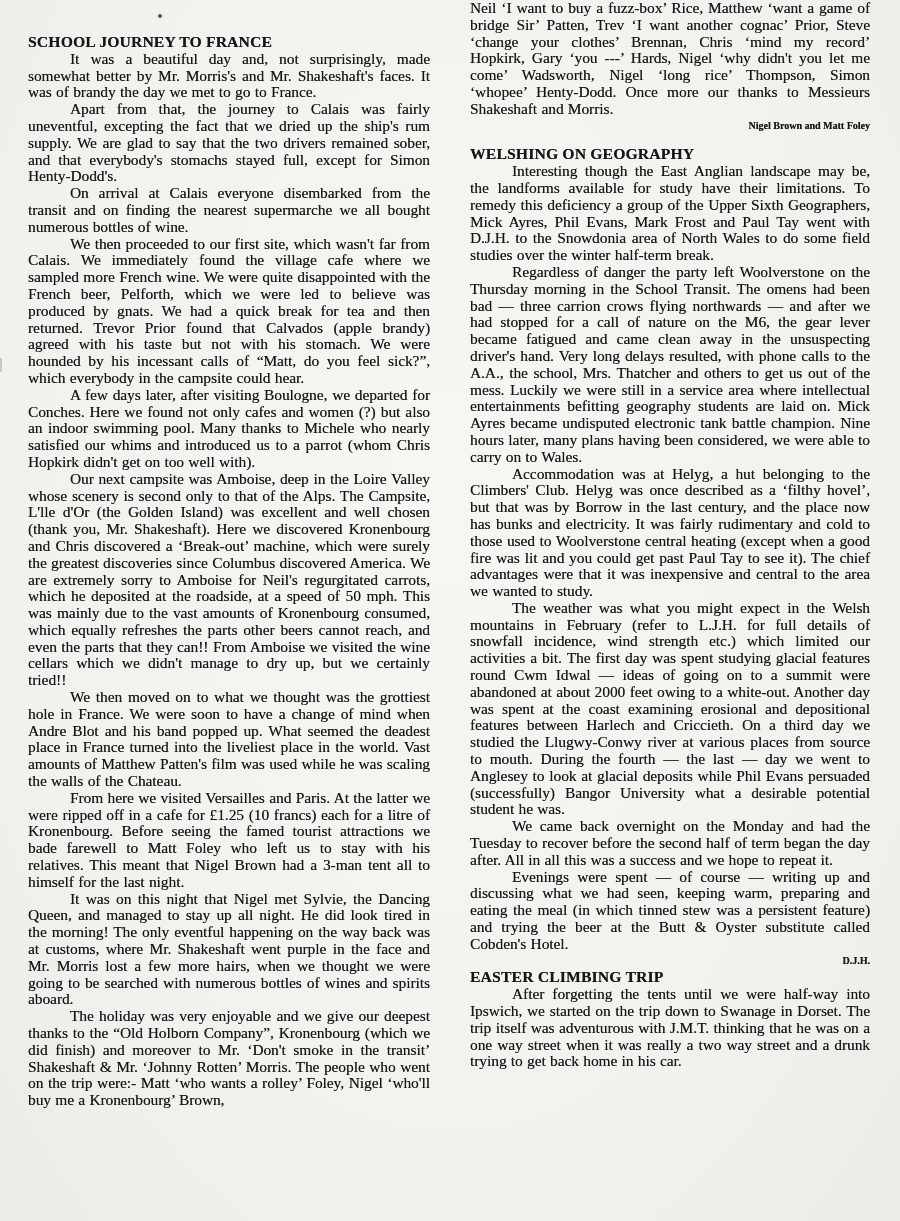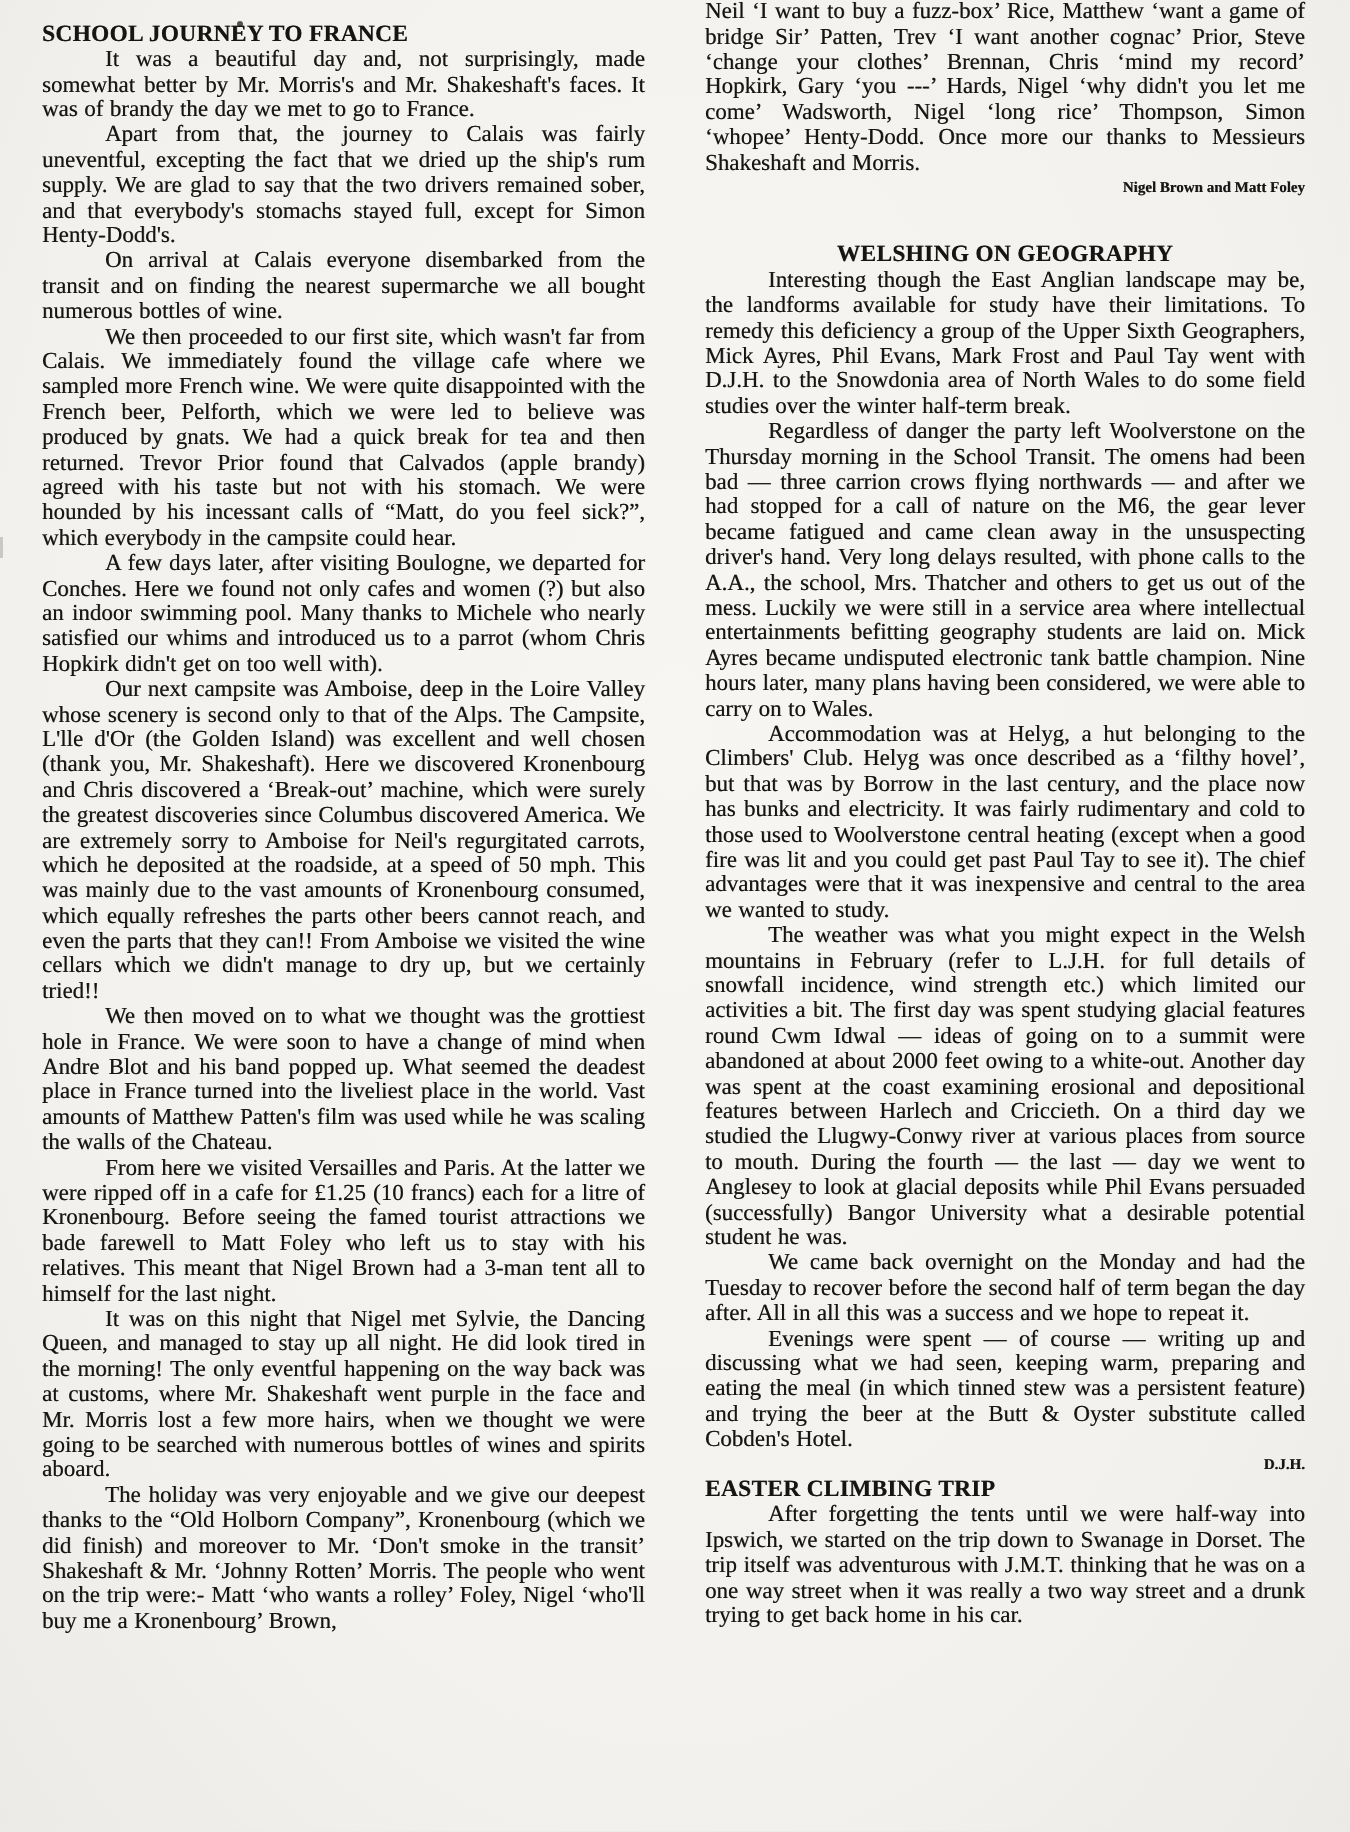--- a/index.html
+++ b/index.html
@@ -18,21 +18,21 @@
     overflow: hidden;
     text-shadow: 0.25px 0.15px 0 rgba(10,10,10,0.6);
   }
   .col {
     position: absolute;
     top: 0;
   }
   .col-left {
     left: 28px;
     width: 402px;
-    padding-top: 0;
+    padding-top: 19px;
   }
   .col-right {
     left: 470px;
     width: 400px;
   }
   .heading {
     font-size: 15.6px;
     line-height: 16.8px;
     font-weight: 700;
     letter-spacing: 0.2px;
@@ -79,21 +79,21 @@
       <p class="para">A few days later, after visiting Boulogne, we departed for Conches. Here we found not only cafes and women (?) but also an indoor swimming pool. Many thanks to Michele who nearly satisfied our whims and introduced us to a parrot (whom Chris Hopkirk didn't get on too well with).</p>
       <p class="para">Our next campsite was Amboise, deep in the Loire Valley whose scenery is second only to that of the Alps. The Campsite, L'lle d'Or (the Golden Island) was excellent and well chosen (thank you, Mr. Shakeshaft). Here we discovered Kronenbourg and Chris discovered a ‘Break-out’ machine, which were surely the greatest discoveries since Columbus discovered America. We are extremely sorry to Amboise for Neil's regurgitated carrots, which he deposited at the roadside, at a speed of 50 mph. This was mainly due to the vast amounts of Kronenbourg consumed, which equally refreshes the parts other beers cannot reach, and even the parts that they can!! From Amboise we visited the wine cellars which we didn't manage to dry up, but we certainly tried!!</p>
       <p class="para">We then moved on to what we thought was the grottiest hole in France. We were soon to have a change of mind when Andre Blot and his band popped up. What seemed the deadest place in France turned into the liveliest place in the world. Vast amounts of Matthew Patten's film was used while he was scaling the walls of the Chateau.</p>
       <p class="para">From here we visited Versailles and Paris. At the latter we were ripped off in a cafe for £1.25 (10 francs) each for a litre of Kronenbourg. Before seeing the famed tourist attractions we bade farewell to Matt Foley who left us to stay with his relatives. This meant that Nigel Brown had a 3-man tent all to himself for the last night.</p>
       <p class="para">It was on this night that Nigel met Sylvie, the Dancing Queen, and managed to stay up all night. He did look tired in the morning! The only eventful happening on the way back was at customs, where Mr. Shakeshaft went purple in the face and Mr. Morris lost a few more hairs, when we thought we were going to be searched with numerous bottles of wines and spirits aboard.</p>
       <p class="para">The holiday was very enjoyable and we give our deepest thanks to the “Old Holborn Company”, Kronenbourg (which we did finish) and moreover to Mr. ‘Don't smoke in the transit’ Shakeshaft &amp; Mr. ‘Johnny Rotten’ Morris. The people who went on the trip were:- Matt ‘who wants a rolley’ Foley, Nigel ‘who'll buy me a Kronenbourg’ Brown,</p>
     </div>
   <div class="col col-right">
       <p class="para no-indent">Neil ‘I want to buy a fuzz-box’ Rice, Matthew ‘want a game of bridge Sir’ Patten, Trev ‘I want another cognac’ Prior, Steve ‘change your clothes’ Brennan, Chris ‘mind my record’ Hopkirk, Gary ‘you ---’ Hards, Nigel ‘why didn't you let me come’ Wadsworth, Nigel ‘long rice’ Thompson, Simon ‘whopee’ Henty-Dodd. Once more our thanks to Messieurs Shakeshaft and Morris.</p>
       <p class="byline">Nigel Brown and Matt Foley</p>
-      <h2 class="heading" style="margin-top: 28px; text-align: center;">WELSHING ON GEOGRAPHY</h2>
+      <h2 class="heading" style="margin-top: 12px;">WELSHING ON GEOGRAPHY</h2>
       <p class="para">Interesting though the East Anglian landscape may be, the landforms available for study have their limitations. To remedy this deficiency a group of the Upper Sixth Geographers, Mick Ayres, Phil Evans, Mark Frost and Paul Tay went with D.J.H. to the Snowdonia area of North Wales to do some field studies over the winter half-term break.</p>
       <p class="para">Regardless of danger the party left Woolverstone on the Thursday morning in the School Transit. The omens had been bad — three carrion crows flying northwards — and after we had stopped for a call of nature on the M6, the gear lever became fatigued and came clean away in the unsuspecting driver's hand. Very long delays resulted, with phone calls to the A.A., the school, Mrs. Thatcher and others to get us out of the mess. Luckily we were still in a service area where intellectual entertainments befitting geography students are laid on. Mick Ayres became undisputed electronic tank battle champion. Nine hours later, many plans having been considered, we were able to carry on to Wales.</p>
       <p class="para">Accommodation was at Helyg, a hut belonging to the Climbers' Club. Helyg was once described as a ‘filthy hovel’, but that was by Borrow in the last century, and the place now has bunks and electricity. It was fairly rudimentary and cold to those used to Woolverstone central heating (except when a good fire was lit and you could get past Paul Tay to see it). The chief advantages were that it was inexpensive and central to the area we wanted to study.</p>
       <p class="para">The weather was what you might expect in the Welsh mountains in February (refer to L.J.H. for full details of snowfall incidence, wind strength etc.) which limited our activities a bit. The first day was spent studying glacial features round Cwm Idwal — ideas of going on to a summit were abandoned at about 2000 feet owing to a white-out. Another day was spent at the coast examining erosional and depositional features between Harlech and Criccieth. On a third day we studied the Llugwy-Conwy river at various places from source to mouth. During the fourth — the last — day we went to Anglesey to look at glacial deposits while Phil Evans persuaded (successfully) Bangor University what a desirable potential student he was.</p>
       <p class="para">We came back overnight on the Monday and had the Tuesday to recover before the second half of term began the day after. All in all this was a success and we hope to repeat it.</p>
       <p class="para">Evenings were spent — of course — writing up and discussing what we had seen, keeping warm, preparing and eating the meal (in which tinned stew was a persistent feature) and trying the beer at the Butt &amp; Oyster substitute called Cobden's Hotel.</p>
       <p class="byline">D.J.H.</p>
       <h2 class="heading" style="">EASTER CLIMBING TRIP</h2>
       <p class="para">After forgetting the tents until we were half-way into Ipswich, we started on the trip down to Swanage in Dorset. The trip itself was adventurous with J.M.T. thinking that he was on a one way street when it was really a two way street and a drunk trying to get back home in his car.</p>
     </div>

